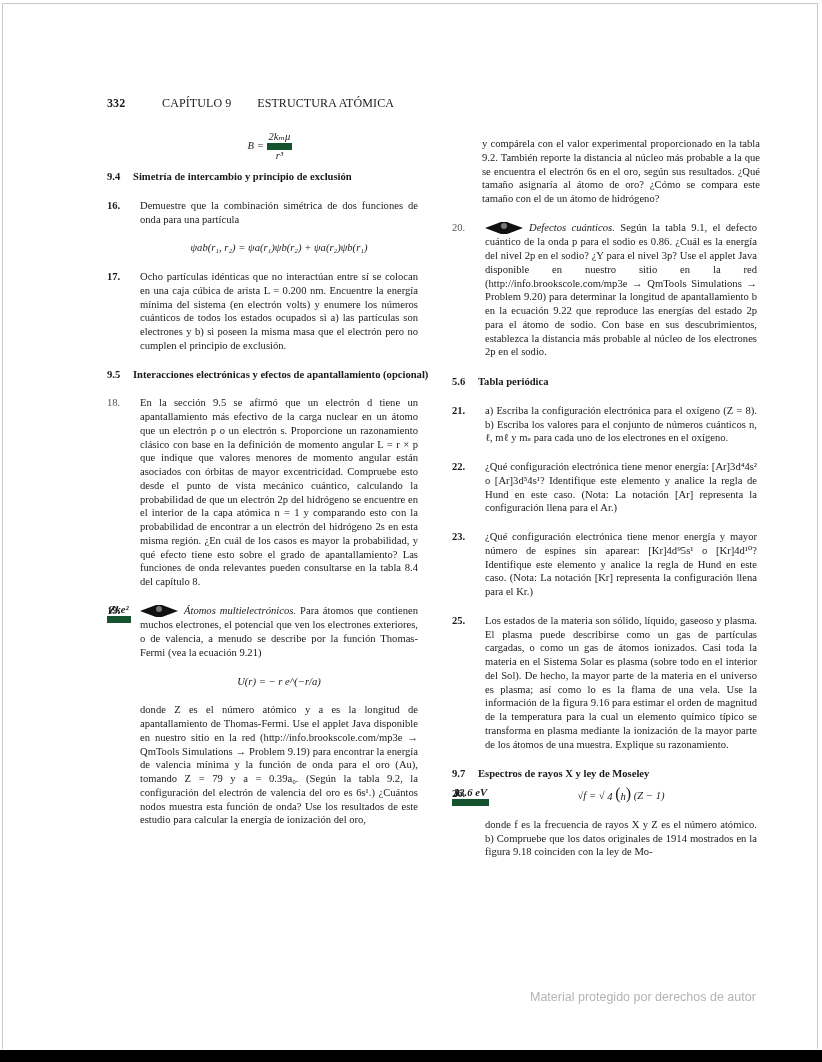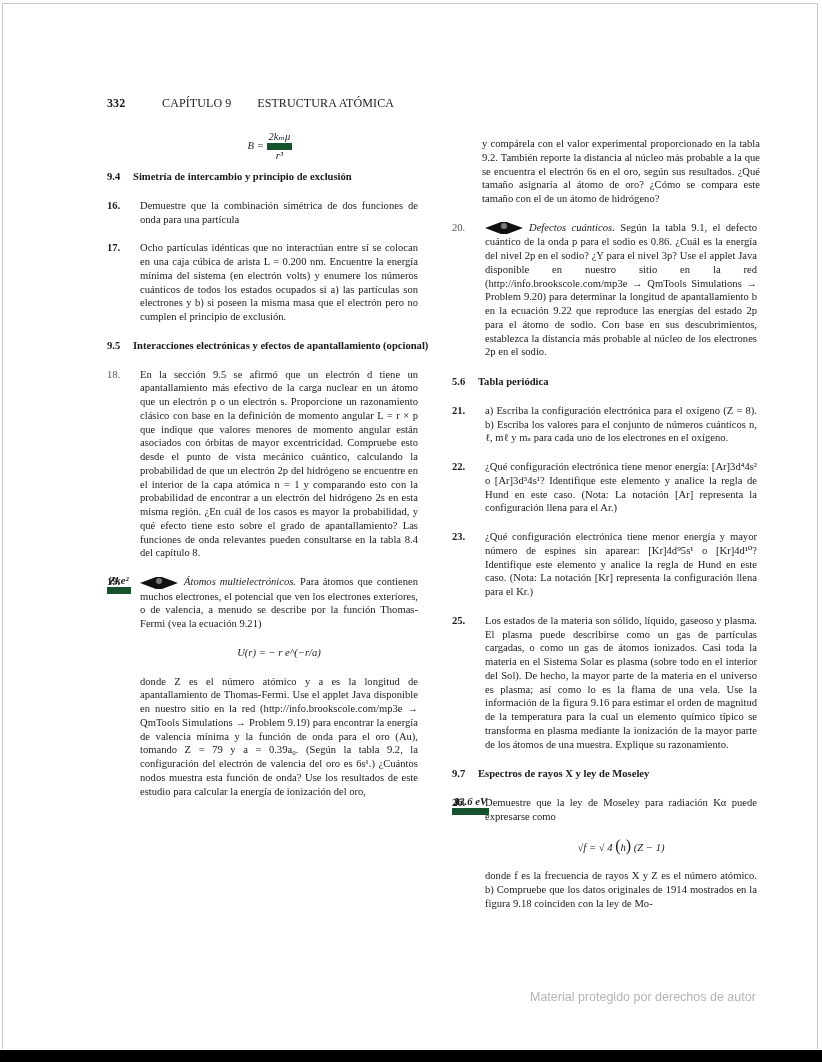--- a/index.html
+++ b/index.html
@@ -60,20 +60,21 @@
     </span>
   </div>
 
   <div class="sec">
     <span class="n">9.4</span><span>Simetría de intercambio y principio de exclusión</span>
   </div>
 
   <div class="prob">
     <span class="num">16.</span>
     <p>Demuestre que la combinación simétrica de dos funciones de onda para una partícula</p>
+    <div class="eq" style="margin:6px 0 7px 0;">ψab(r₁, r₂) = ψa(r₁)ψb(r₂) + ψa(r₂)ψb(r₁)</div>
   </div>
 
   <div class="prob">
     <span class="num">17.</span>
     <p>Ocho partículas idénticas que no interactúan entre sí se colocan en una caja cúbica de arista L = 0.200 nm. Encuentre la energía mínima del sistema (en electrón volts) y enumere los números cuánticos de todos los estados ocupados si a) las partículas son electrones y b) si poseen la misma masa que el electrón pero no cumplen el principio de exclusión.</p>
   </div>
 
   <div class="sec" style="margin-top:14px;">
     <span class="n">9.5</span><span>Interacciones electrónicas y efectos de apantallamiento (opcional)</span>
   </div>
@@ -138,21 +139,20 @@
     <span class="num">25.</span>
     <p>Los estados de la materia son sólido, líquido, gaseoso y plasma. El plasma puede describirse como un gas de partículas cargadas, o como un gas de átomos ionizados. Casi toda la materia en el Sistema Solar es plasma (sobre todo en el interior del Sol). De hecho, la mayor parte de la materia en el universo es plasma; así como lo es la flama de una vela. Use la información de la figura 9.16 para estimar el orden de magnitud de la temperatura para la cual un elemento químico típico se transforma en plasma mediante la ionización de la mayor parte de los átomos de una muestra. Explique su razonamiento.</p>
   </div>
 
   <div class="sec" style="margin-top:16px;">
     <span class="n">9.7</span><span>Espectros de rayos X y ley de Moseley</span>
   </div>
 
   <div class="prob">
     <span class="num">26.</span>
-    <p>Demuestre que la ley de Moseley para radiación Kα puede expresarse como</p>
     <div class="eq" style="margin:6px 0 8px 0;">
       <span>√f = √</span>
       <span class="frac">
         <span class="num">3</span>
         <span>4</span>
       </span>
       <span style="font-size:16px;font-style:normal;">(</span><span class="frac">
         <span class="num">13.6 eV</span>
         <span>h</span>
       </span><span style="font-size:16px;font-style:normal;">)</span>

